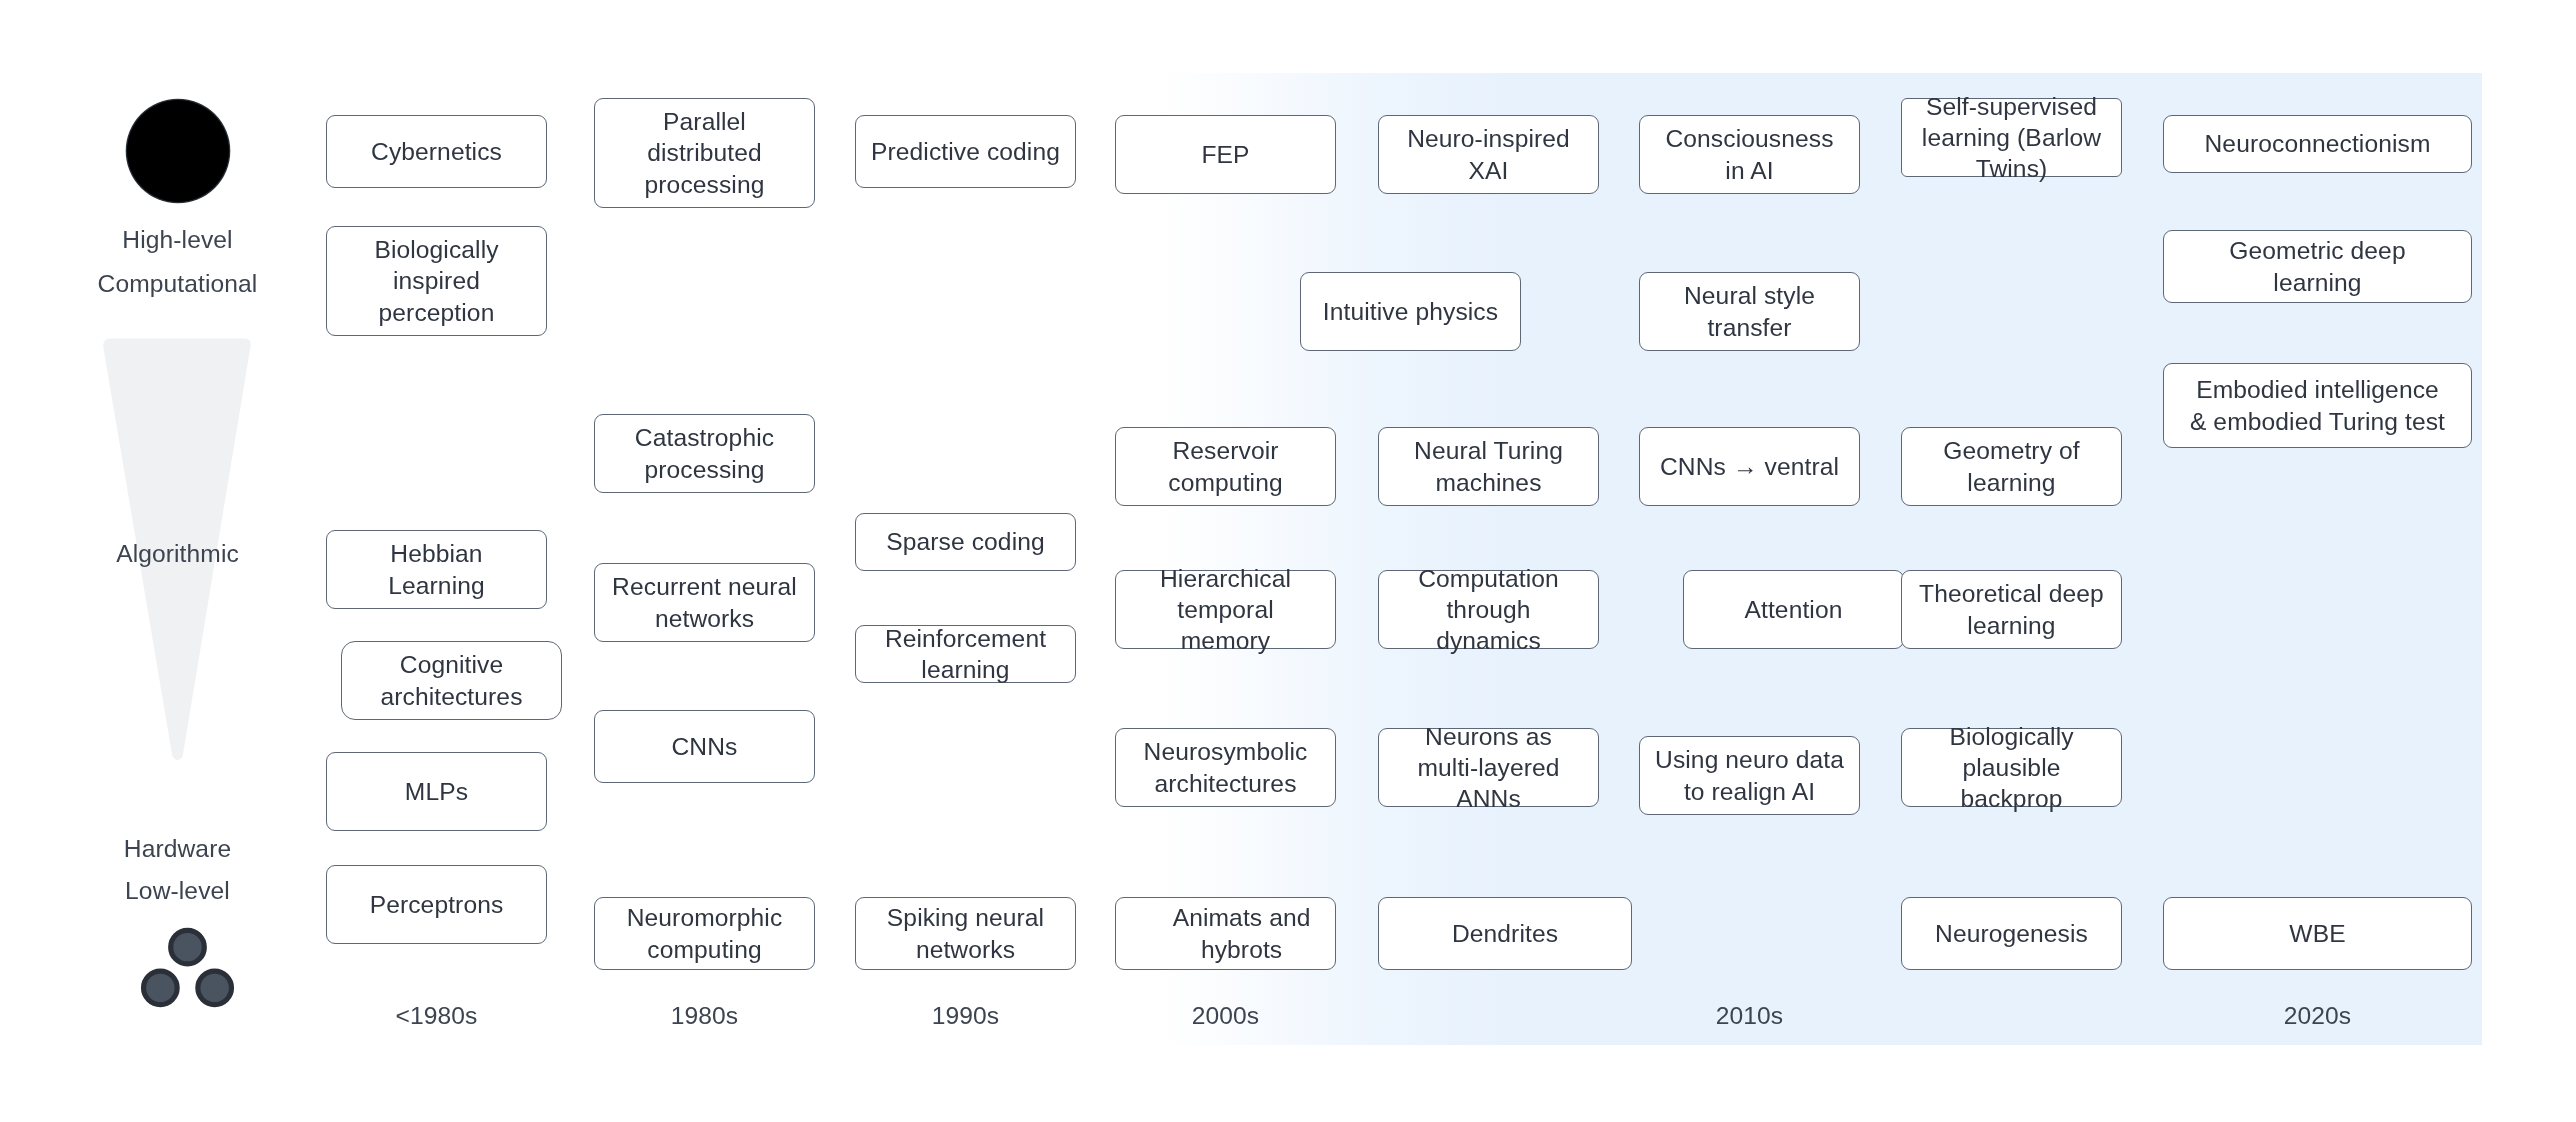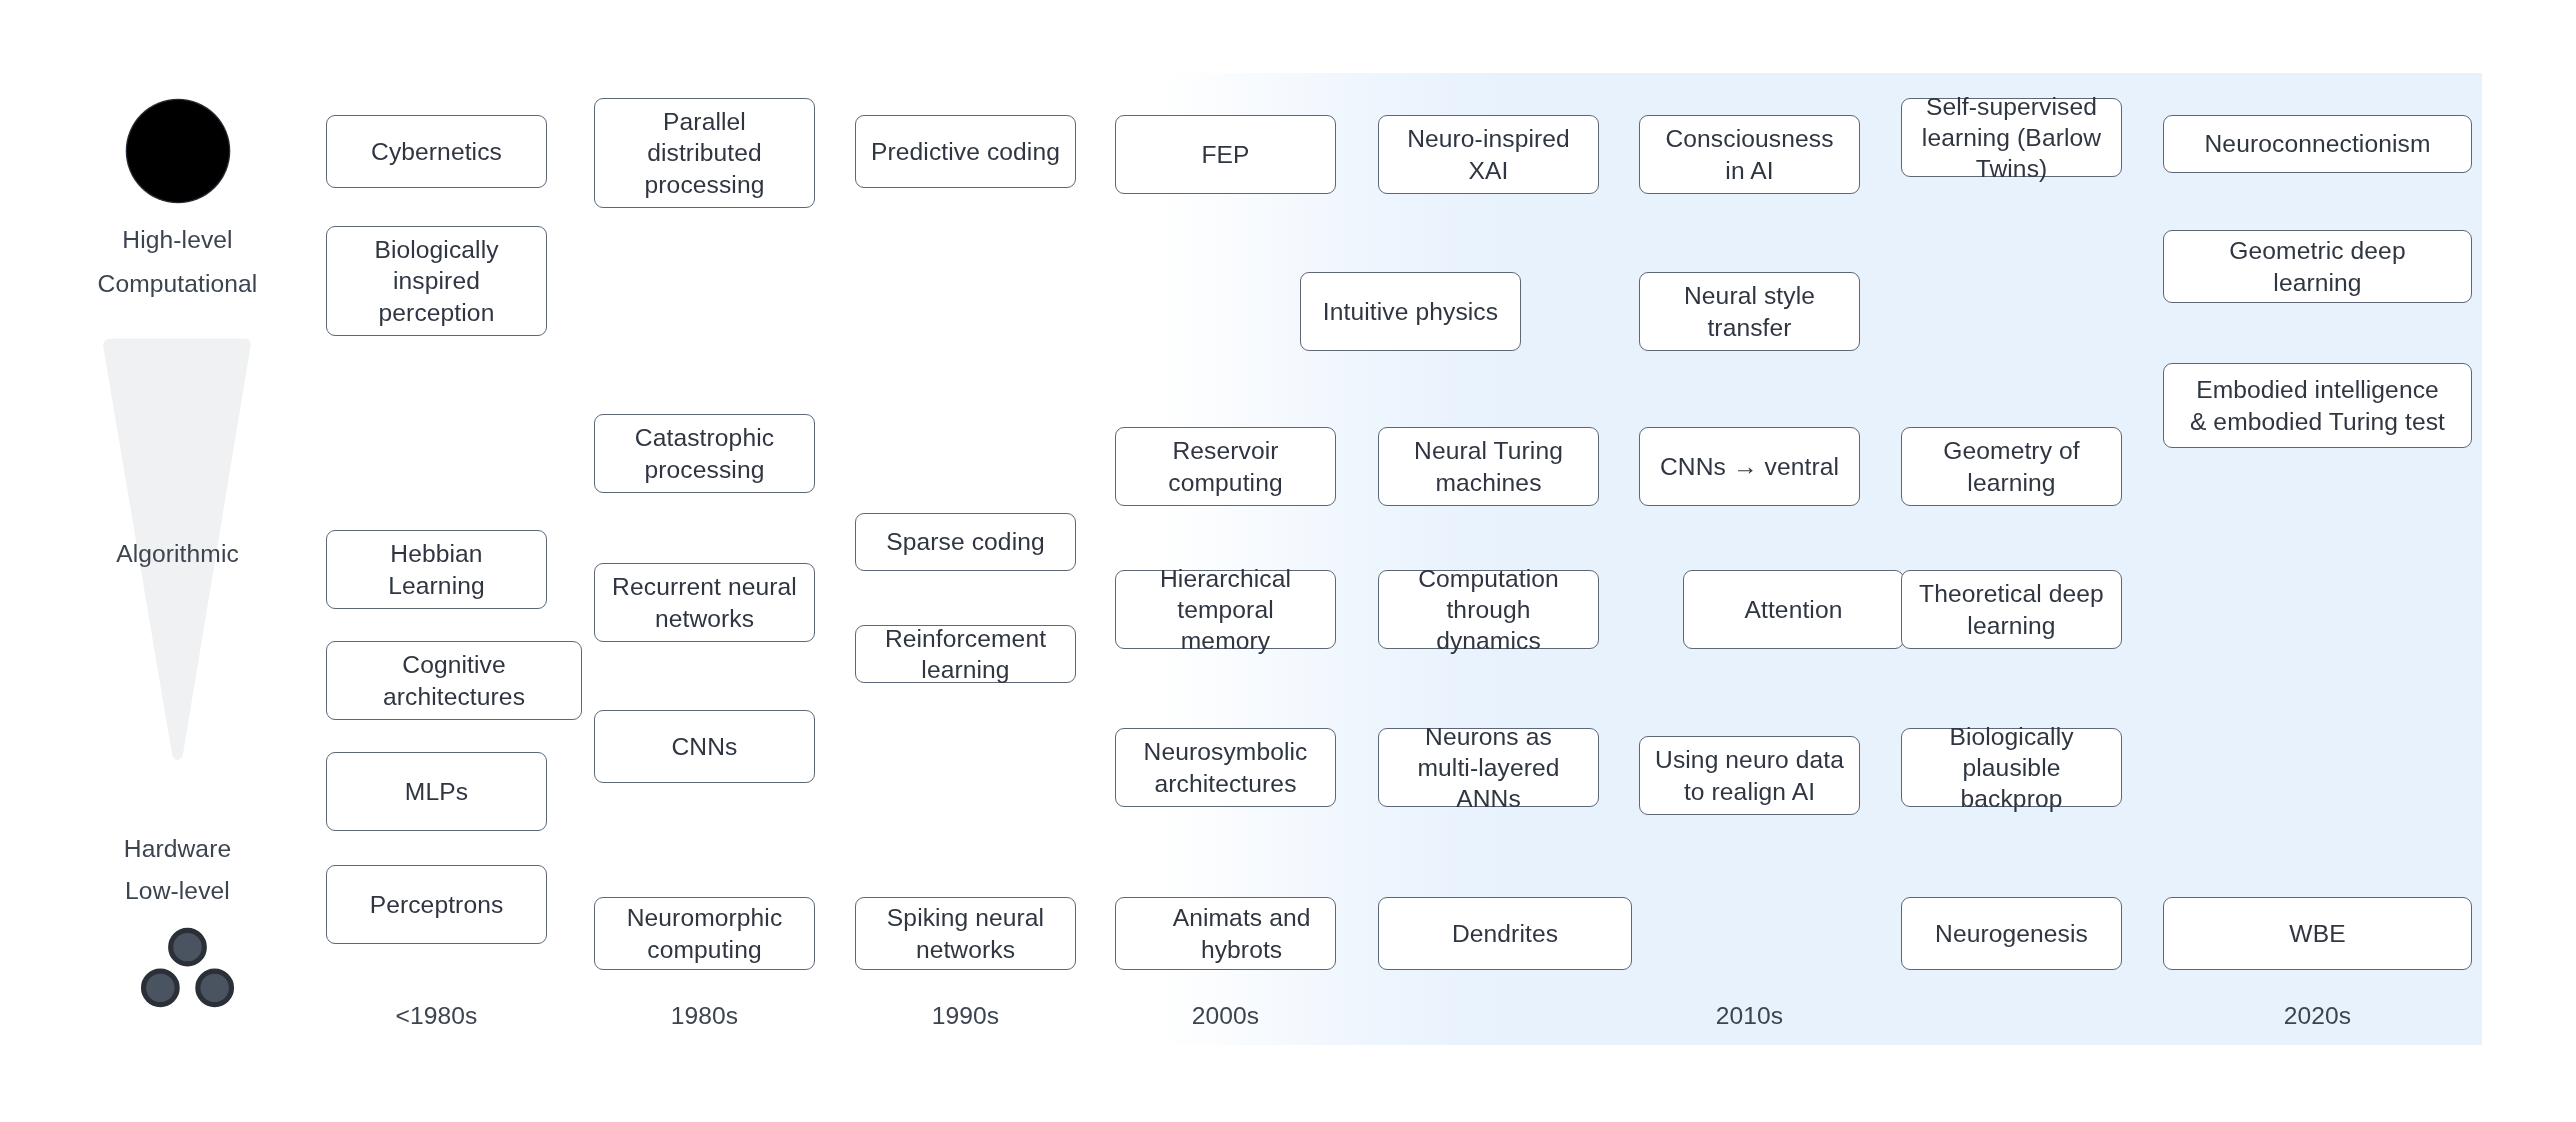--- a/index.html
+++ b/index.html
@@ -146,21 +146,21 @@
       </div>
       <div class="concept-box" style="left: 326px; top: 226px; width: 221px; height: 110px;">
         <span class="box-label">Biologically
 inspired
 perception</span>
       </div>
       <div class="concept-box" style="left: 326px; top: 530px; width: 221px; height: 79px;">
         <span class="box-label">Hebbian
 Learning</span>
       </div>
-      <div class="concept-box" style="left: 326px; top: 641px; width: 256px; height: 79px;">
+      <div class="concept-box" style="left: 341px; top: 641px; width: 221px; height: 79px; border-radius: 14px;">
         <span class="box-label">Cognitive
 architectures</span>
       </div>
       <div class="concept-box" style="left: 326px; top: 752px; width: 221px; height: 79px;">
         <span class="box-label">MLPs</span>
       </div>
       <div class="concept-box" style="left: 326px; top: 865px; width: 221px; height: 79px;">
         <span class="box-label">Perceptrons</span>
       </div>
       <div class="concept-box" style="left: 594px; top: 98px; width: 221px; height: 110px;">
@@ -252,21 +252,21 @@
       <div class="concept-box" style="left: 1639px; top: 427px; width: 221px; height: 79px;">
         <span class="box-label">CNNs → ventral</span>
       </div>
       <div class="concept-box" style="left: 1639px; top: 570px; width: 221px; height: 79px; margin-left: 44px;">
         <span class="box-label">Attention</span>
       </div>
       <div class="concept-box" style="left: 1639px; top: 728px; width: 221px; height: 79px; margin-top: 8px;">
         <span class="box-label">Using neuro data
 to realign AI</span>
       </div>
-      <div class="concept-box" style="left: 1901px; top: 98px; width: 221px; height: 79px;">
+      <div class="concept-box" style="left: 1901px; top: 98px; width: 221px; height: 79px; border-radius: 6px;">
         <span class="box-label">Self-supervised
 learning (Barlow
 Twins)</span>
       </div>
       <div class="concept-box" style="left: 1901px; top: 427px; width: 221px; height: 79px;">
         <span class="box-label">Geometry of
 learning</span>
       </div>
       <div class="concept-box" style="left: 1901px; top: 570px; width: 221px; height: 79px;">
         <span class="box-label">Theoretical deep

